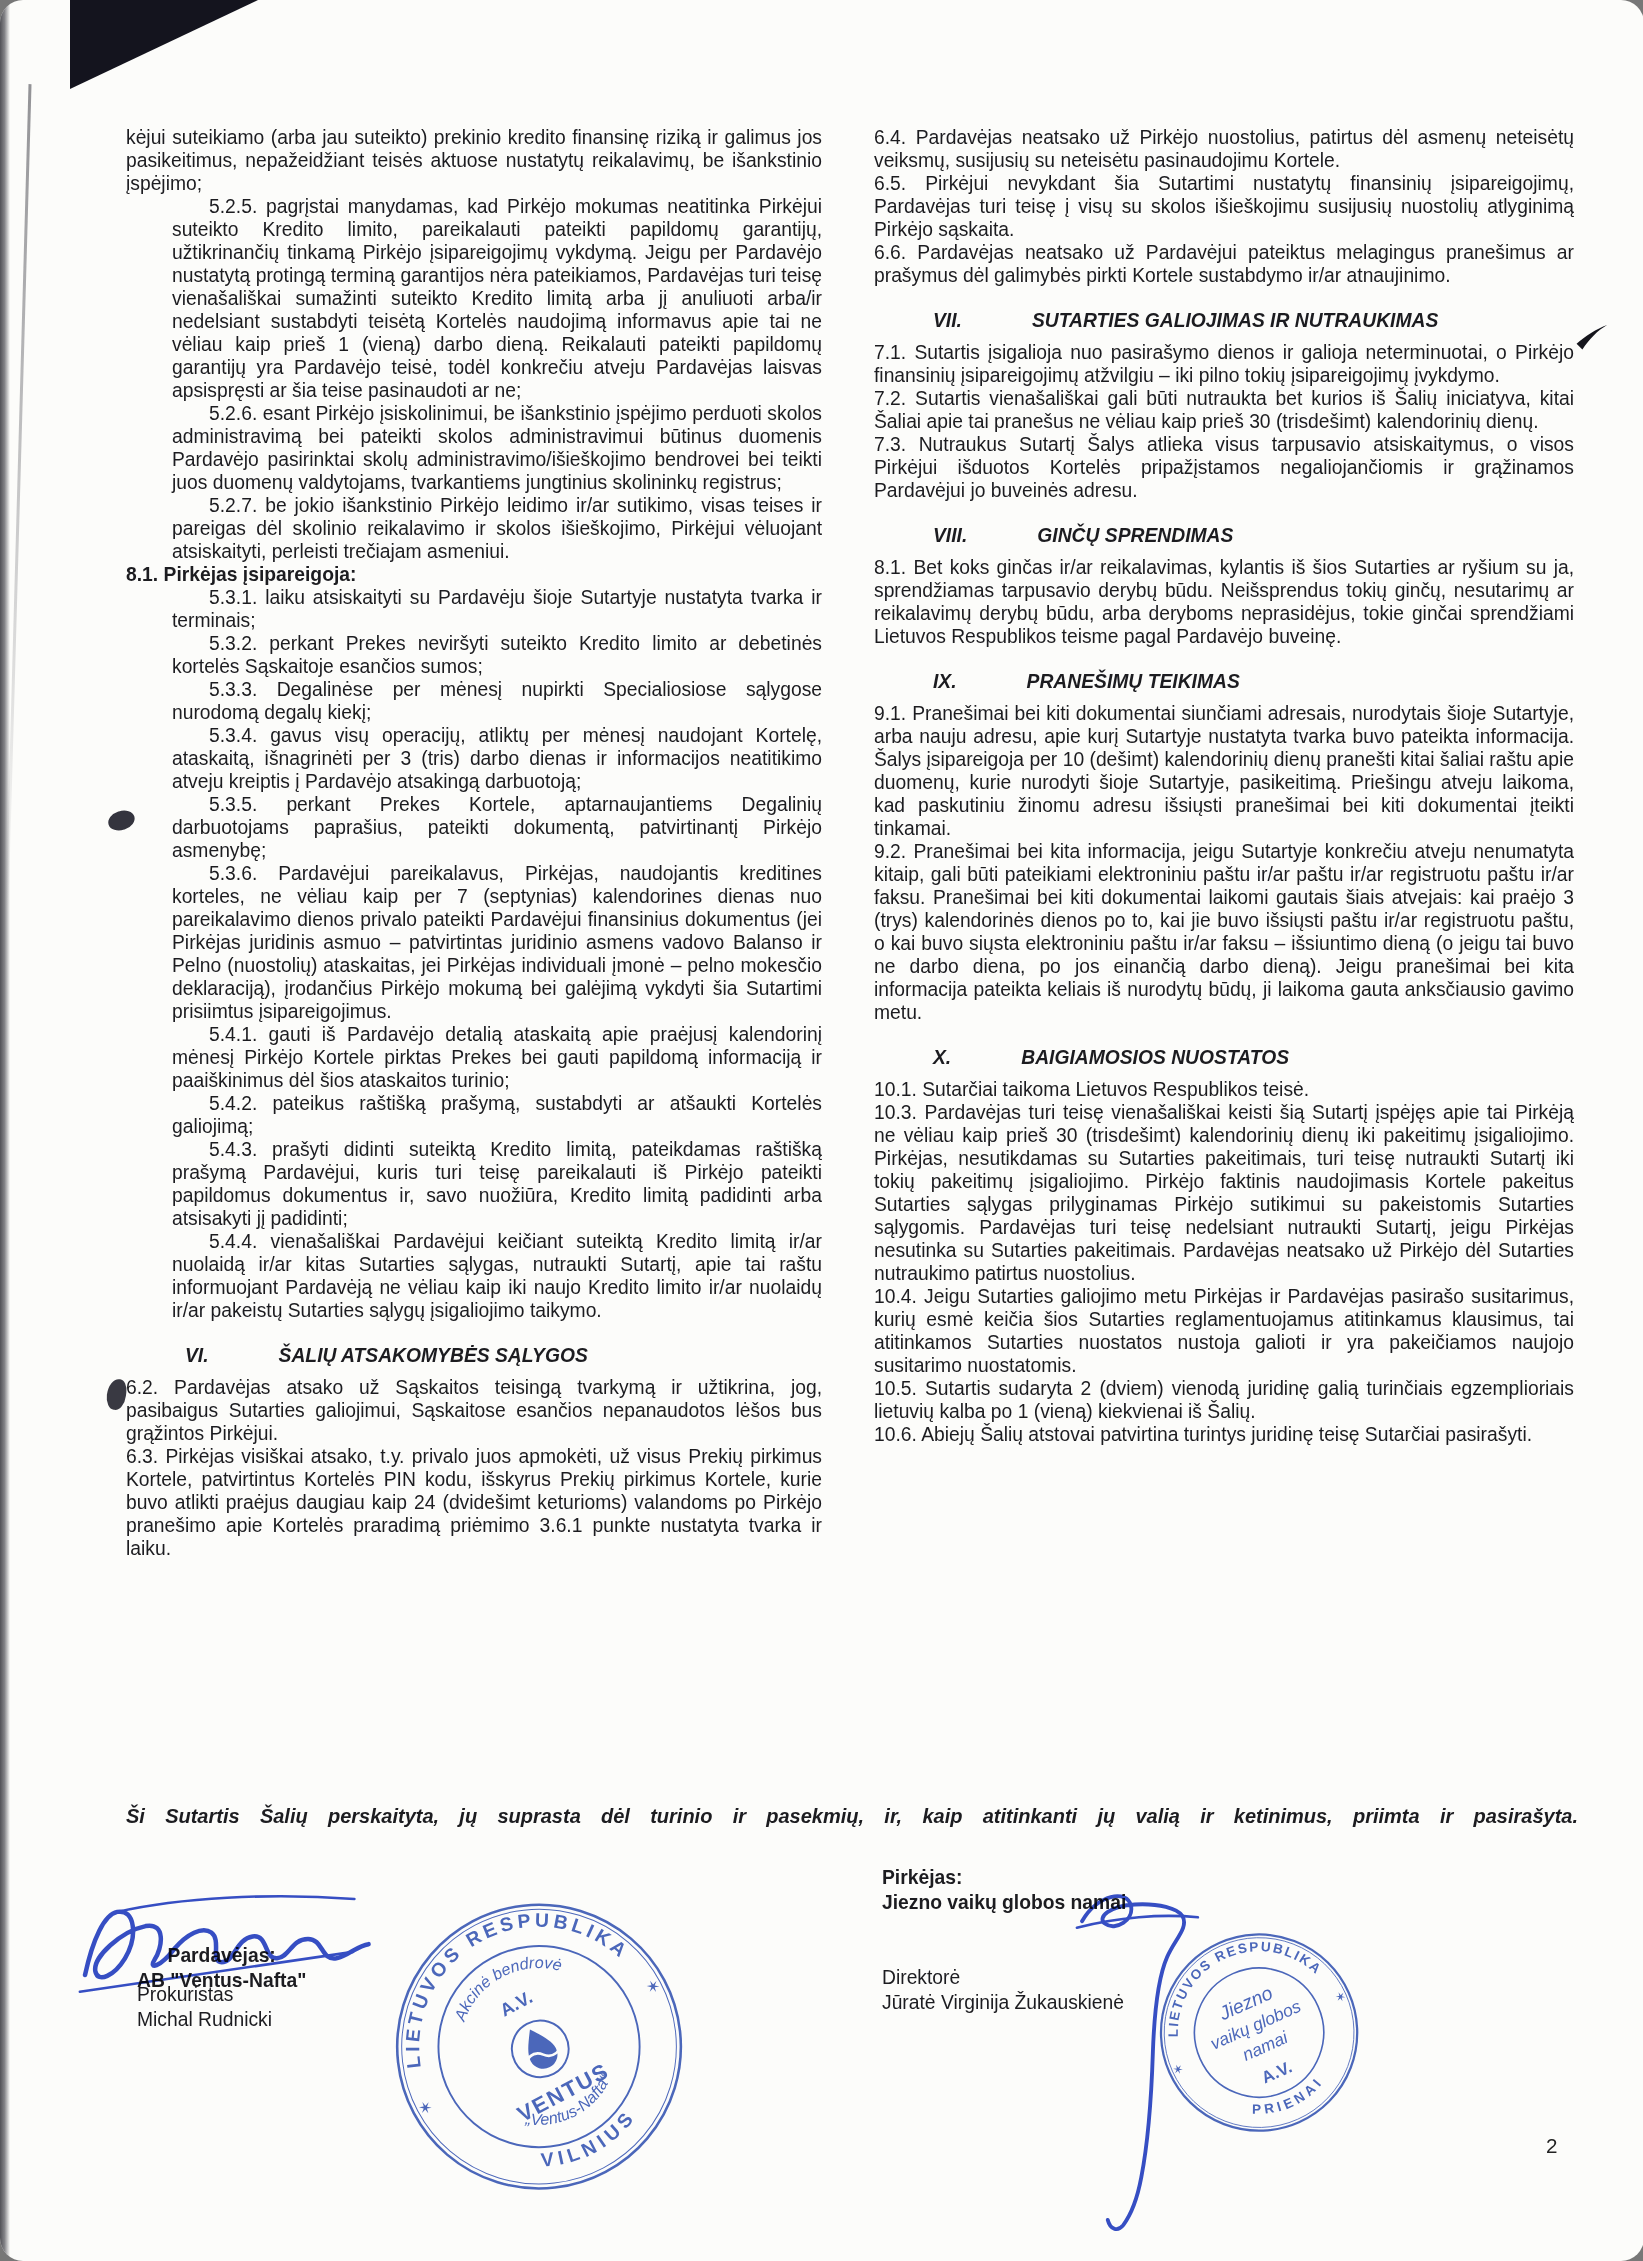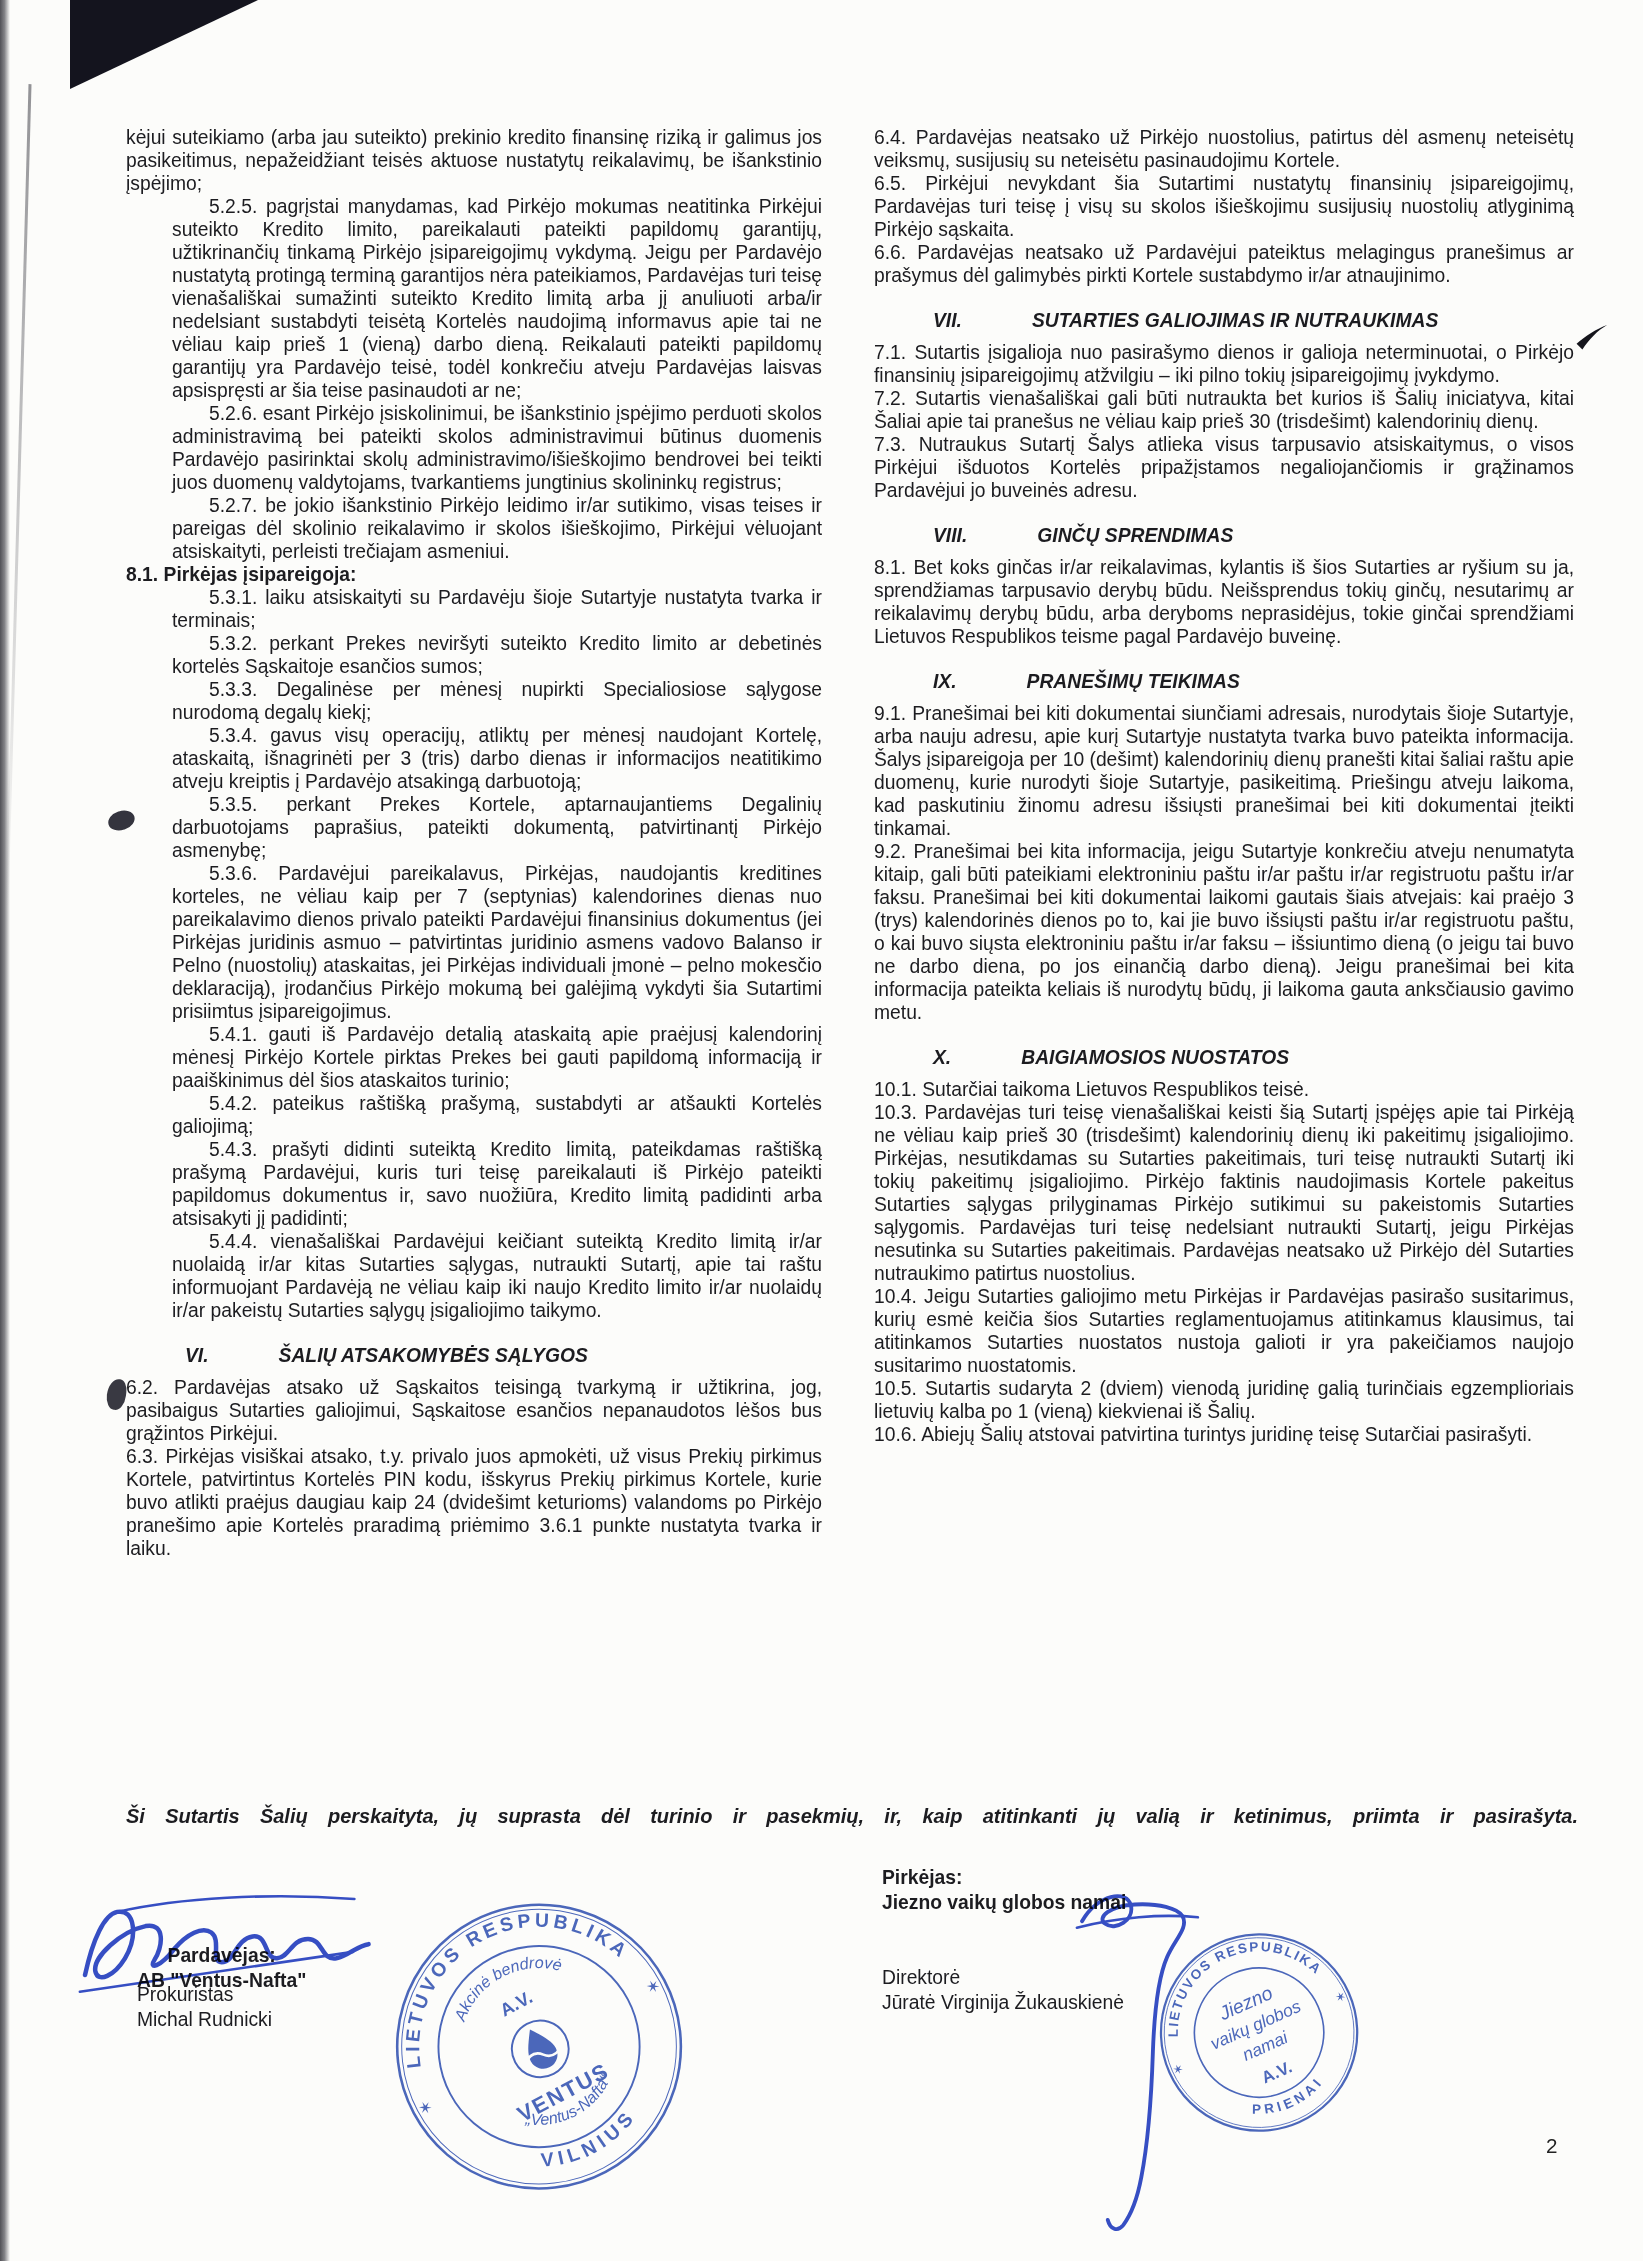--- a/index.html
+++ b/index.html
@@ -2,20 +2,21 @@
 <html style="font-size:10.3px"><head>
 <meta charset="utf-8">
 <style>
   * { margin:0; padding:0; box-sizing:border-box; }
   html,body { background:#777; }
   .page {
     position:relative; width:1644px; height:2261px; margin:0 auto;
     background:#fcfcfa; overflow:hidden;
     font-family:"Liberation Sans","DejaVu Sans",sans-serif;
     color:#1c1c20;
+    border-radius:23px;
   }
   
   .edge-strip { position:absolute; left:0; top:0; width:10.3px; height:2261px;
     background:linear-gradient(90deg,#33333a 0%,#6e6e73 45%,rgba(120,120,125,0) 100%); opacity:.85; }
   .edge-line { position:absolute; left:17.4px; top:84px; width:2.6px; height:825px;
     background:linear-gradient(#3c3c44,rgba(60,60,68,0)); transform:rotate(1.6deg); opacity:.55; }
   .corner-fold { position:absolute; top:0; left:70px; width:0; height:0;
     border-top:89px solid #14141e; border-right:188px solid transparent; }
   .blot1 { position:absolute; left:108px; top:811px; width:27px; height:19.3px;
     background:#23232e; border-radius:50%; transform:rotate(-18deg); opacity:.92; }

